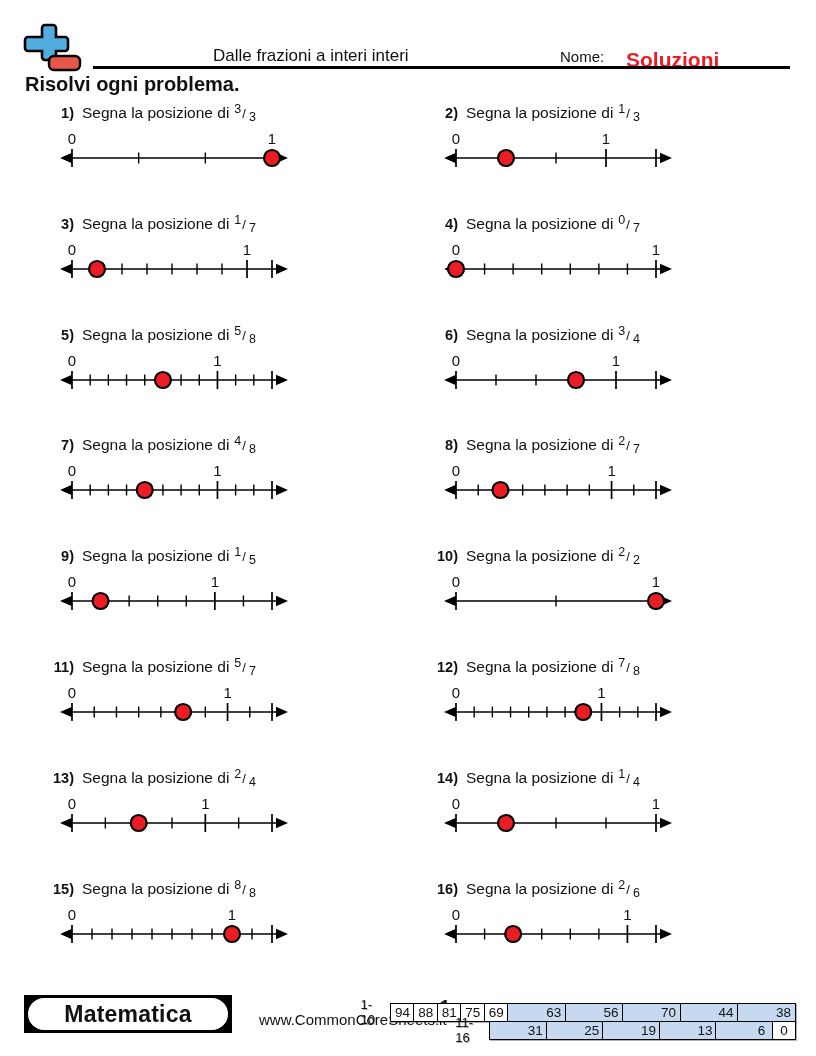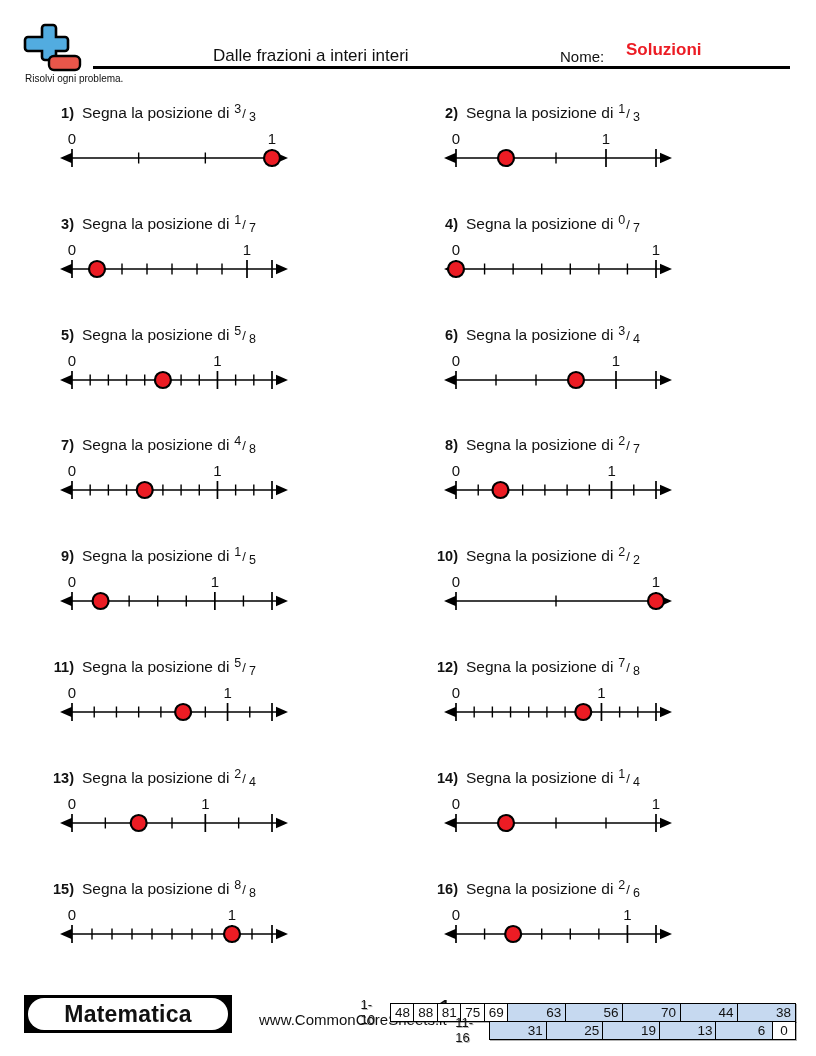--- a/index.html
+++ b/index.html
@@ -7,22 +7,22 @@
     width:816px;height:1056px;position:relative;background:#ffffff;
     font-family:"Liberation Sans","DejaVu Sans",sans-serif;color:#111;
     overflow:hidden;
   }
   
   .logo{position:absolute;left:14px;top:14px;z-index:3;}
   .hdr-rule{position:absolute;left:93px;top:66px;width:697px;height:3px;background:#000;z-index:1;}
   .hdr-title{position:absolute;left:0;top:46px;width:100%;}
   .hdr-title .t{position:absolute;left:213px;top:0;font-size:17px;}
   .hdr-name{position:absolute;left:560px;top:48px;font-size:15px;}
-  .hdr-sol{position:absolute;left:626px;top:40px;font-size:17px;font-weight:bold;}
-  .instruction{position:absolute;left:25px;top:73px;font-size:10px;font-weight:normal;}
+  .hdr-sol{position:absolute;left:626px;top:48px;font-size:21px;font-weight:bold;}
+  .instruction{position:absolute;left:25px;top:73px;font-size:20px;font-weight:bold;}
   
   .problems{
     position:absolute;left:24px;top:103px;width:768px;
     display:grid;grid-template-columns:384px 384px;grid-auto-rows:110.8px;
   }
   .problem{position:relative;}
   .p-head{height:20px;line-height:20px;font-size:15.5px;white-space:nowrap;}
   .p-num{display:inline-block;width:40px;margin-left:10px;margin-right:8px;
          text-align:right;font-weight:bold;font-size:14.5px;}
   .frac{margin-left:5px;}
@@ -451,21 +451,21 @@
 <div class="brand-box">
   <div class="brand-oval">
     <span>Matematica</span>
   </div>
 </div>
 <div class="site">www.CommonCoreSheets.it</div>
 <div class="page-num">1</div>
 <div class="score" id="score">
     <div class="score-row" style="top: 0px;">
       <span class="score-label">1-10</span>
-      <div class="score-cell">48</div>
+      <div class="score-cell">94</div>
       <div class="score-cell">88</div>
       <div class="score-cell">81</div>
       <div class="score-cell">75</div>
       <div class="score-cell">69</div>
       <div class="score-cell hl">63</div>
       <div class="score-cell hl">56</div>
       <div class="score-cell hl">70</div>
       <div class="score-cell hl">44</div>
       <div class="score-cell hl">38</div>
     </div>

